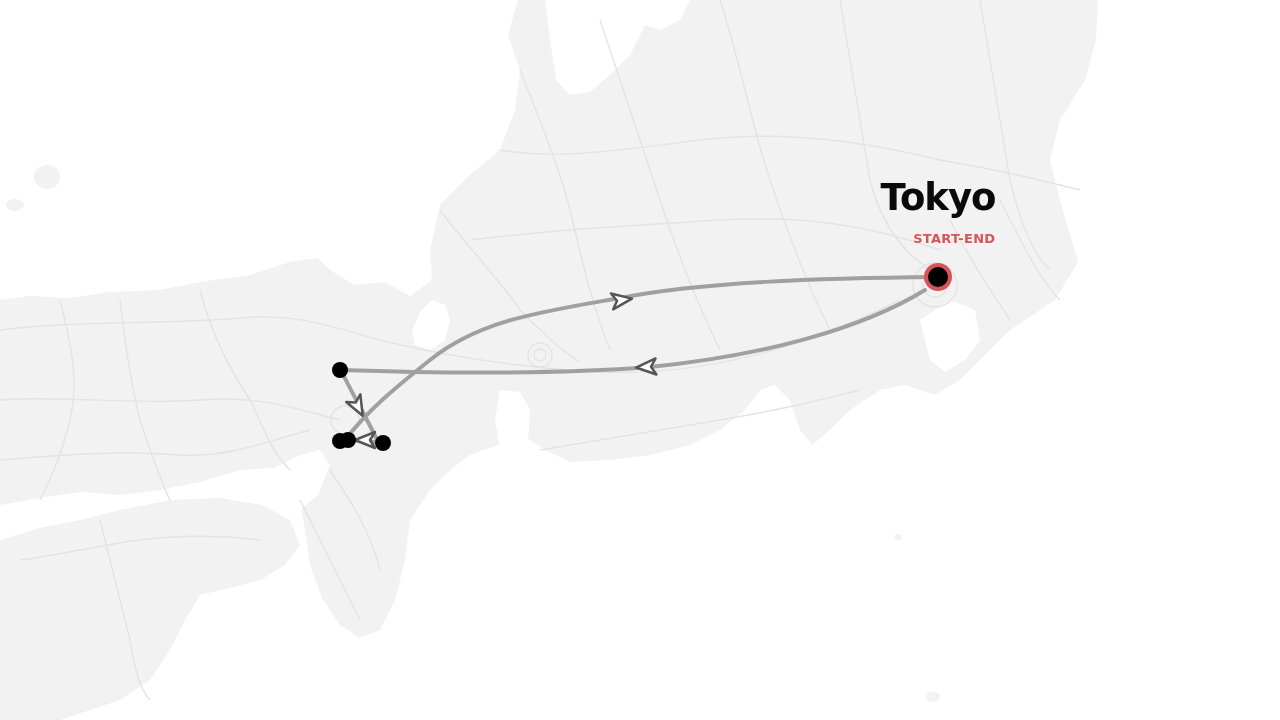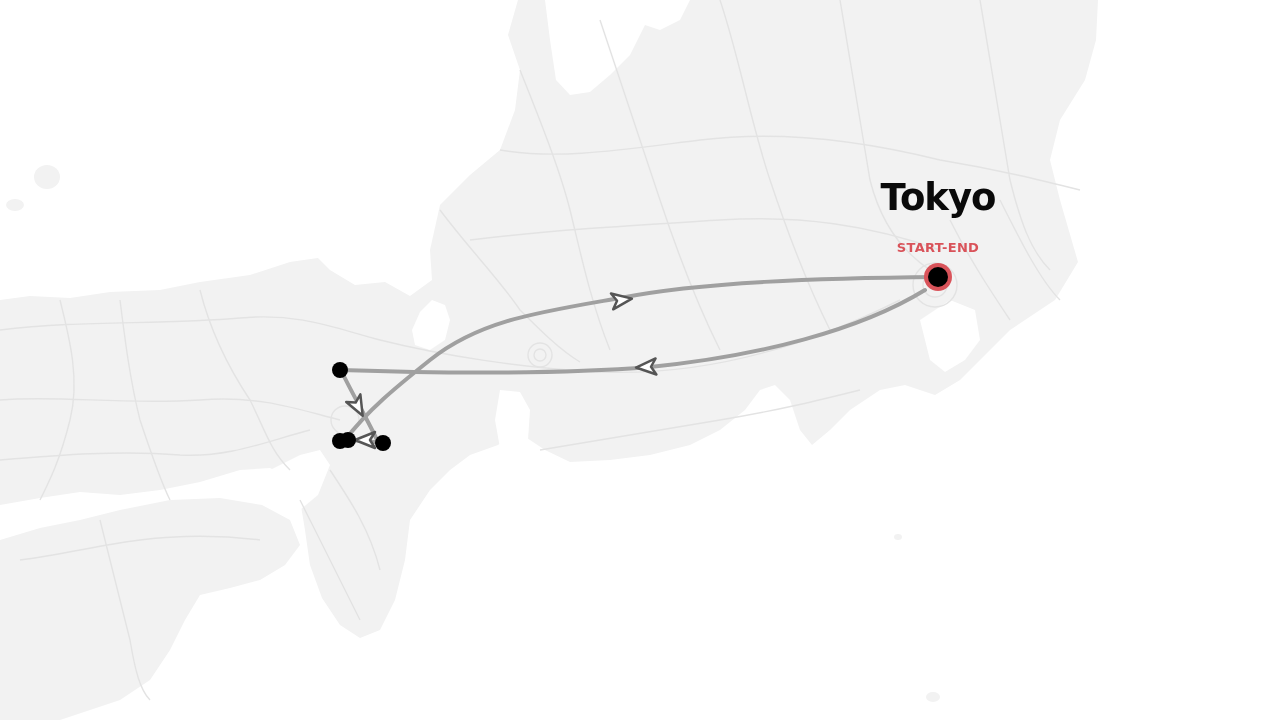--- a/index.html
+++ b/index.html
@@ -1,20 +1,20 @@
 <!DOCTYPE html>
 <html><head>
 <meta charset="utf-8">
 <style>
   html, body { margin:0; padding:0; background:#ffffff; }
   body { width:1280px; height:720px; overflow:hidden; position:relative; font-family:"DejaVu Sans", sans-serif; }
   #map { position:absolute; left:0; top:0; width:1280px; height:720px; }
-  .city-label { position:absolute; text-align:center; transform:translateX(-50%); }
+  .city-label { position:absolute; text-align:right; transform:translateX(-50%); }
   .city-name { font-family:"DejaVu Sans", sans-serif; font-weight:bold; font-size:37px; color:#0a0a0a; letter-spacing:-1px; line-height:40px; }
-  .city-role { font-family:"DejaVu Sans", sans-serif; font-weight:bold; font-size:13px; line-height:18px; margin-top:21px; letter-spacing:0.3px; }
+  .city-role { font-family:"DejaVu Sans", sans-serif; font-weight:bold; font-size:13px; line-height:18px; margin-top:12px; letter-spacing:0.3px; }
 </style>
 </head>
 <body>
 
 <svg id="map" viewBox="0 0 1280 720" xmlns="http://www.w3.org/2000/svg">
   <g>
     <path fill="#f2f2f2" d="M0,300 L30,296 L70,298 L110,292 L160,290 L200,282 L250,275 L290,262 L318,258 L330,270 L355,285 L385,282 L410,296 L432,280 L430,250 L440,205 L470,175 L500,150 L515,110 L520,70 L508,35 L518,0 L1098,0 L1096,40 L1085,80 L1060,120 L1050,160 L1060,200 L1078,262 L1055,300 L1010,330 L980,360 L960,380 L935,395 L905,385 L880,390 L850,410 L830,430 L812,445 L800,430 L790,400 L775,385 L760,390 L745,410 L720,430 L690,445 L650,455 L610,460 L570,462 L545,450 L515,430 L498,445 L470,455 L450,470 L430,490 L410,520 L405,560 L395,600 L380,630 L360,638 L340,625 L322,598 L310,565 L305,530 L300,500 L290,478 L270,468 L240,470 L200,482 L160,490 L120,495 L80,492 L40,498 L0,505 Z"></path>
     <path fill="#f2f2f2" d="M0,540 L40,528 L80,520 L120,510 L170,500 L220,498 L262,505 L290,520 L300,545 L285,565 L260,580 L230,588 L200,595 L185,620 L170,650 L150,680 L120,700 L90,710 L60,720 L0,720 Z"></path>
     <path fill="#f2f2f2" d="M0,560 L20,570 L30,600 L25,640 L10,670 L0,680 Z"></path>
     <path fill="#ffffff" d="M420,312 L432,300 L445,305 L450,320 L445,340 L430,350 L415,345 L412,330 Z"></path>

